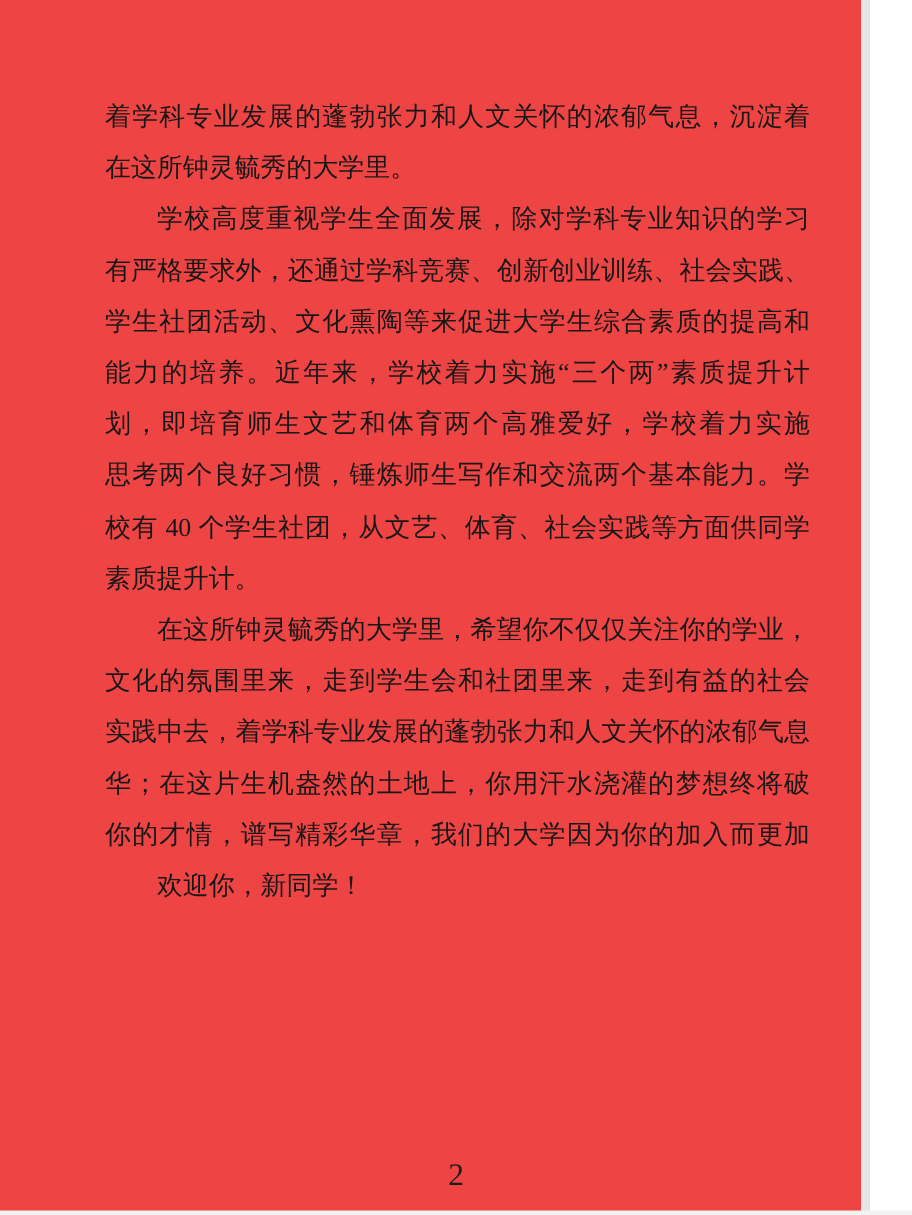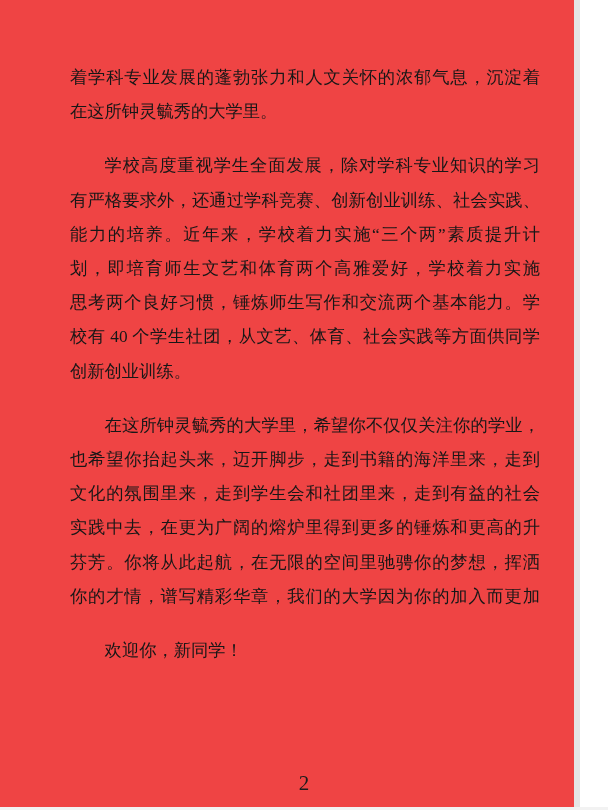--- a/index.html
+++ b/index.html
@@ -33,21 +33,20 @@
   }
   
   .j {
     text-align: justify;
     text-align-last: justify;
     text-justify: inter-character;
   }
   
   .ind {
     text-indent: 2em;
-    margin-top: 20px;
   }
   .page-number {
     position: absolute;
     left: 0;
     top: 773px;
     width: 608px;
     text-align: center;
     font-size: 21px;
     line-height: 21px;
     color: #1c1c1c;
@@ -72,30 +71,30 @@
 </head>
 <body>
 
 <div class="page">
 
   <div class="text-block">
     <div class="line j">着学科专业发展的蓬勃张力和人文关怀的浓郁气息，沉淀着</div>
     <div class="line">在这所钟灵毓秀的大学里。</div>
     <div class="line j ind">学校高度重视学生全面发展，除对学科专业知识的学习</div>
     <div class="line j">有严格要求外，还通过学科竞赛、创新创业训练、社会实践、</div>
+    <div class="line j">学生社团活动、文化熏陶等来促进大学生综合素质的提高和</div>
     <div class="line j">能力的培养。近年来，学校着力实施“三个两”素质提升计</div>
     <div class="line j">划，即培育师生文艺和体育两个高雅爱好，学校着力实施</div>
     <div class="line j">思考两个良好习惯，锤炼师生写作和交流两个基本能力。学</div>
     <div class="line j">校有 40 个学生社团，从文艺、体育、社会实践等方面供同学</div>
-    <div class="line">创新创业训练。</div>
+    <div class="line">素质提升计。</div>
     <div class="line j ind">在这所钟灵毓秀的大学里，希望你不仅仅关注你的学业，</div>
-    <div class="line j">也希望你抬起头来，迈开脚步，走到书籍的海洋里来，走到</div>
     <div class="line j">文化的氛围里来，走到学生会和社团里来，走到有益的社会</div>
-    <div class="line j">实践中去，在更为广阔的熔炉里得到更多的锤炼和更高的升</div>
-    <div class="line j">芬芳。你将从此起航，在无限的空间里驰骋你的梦想，挥洒</div>
+    <div class="line j">实践中去，着学科专业发展的蓬勃张力和人文关怀的浓郁气息</div>
+    <div class="line j">华；在这片生机盎然的土地上，你用汗水浇灌的梦想终将破</div>
     <div class="line j">你的才情，谱写精彩华章，我们的大学因为你的加入而更加</div>
     <div class="line ind">欢迎你，新同学！</div>
   </div>
 
   <div class="page-number">2</div>
 
   <div class="edge-right"></div>
   <div class="edge-bottom"></div>
 
 </div>

